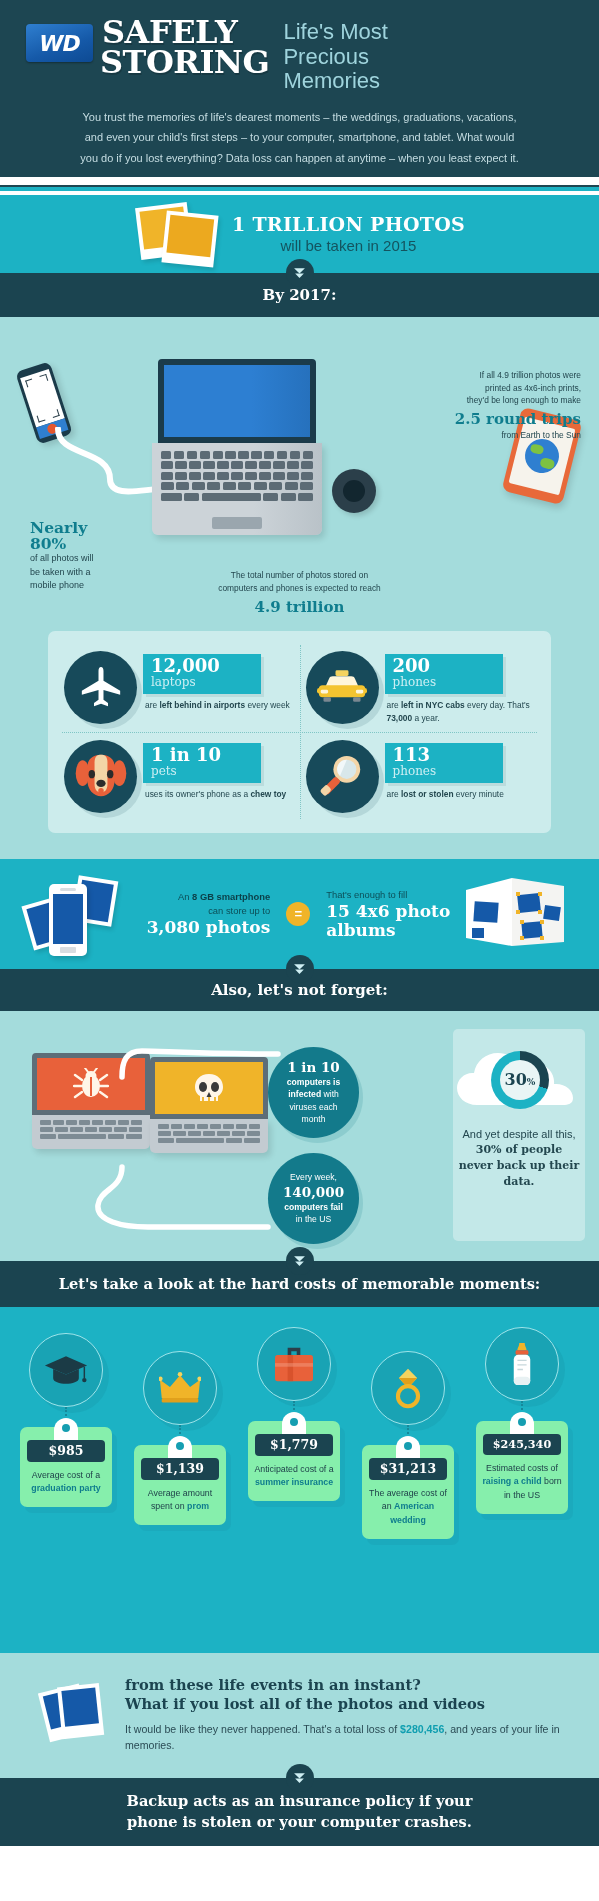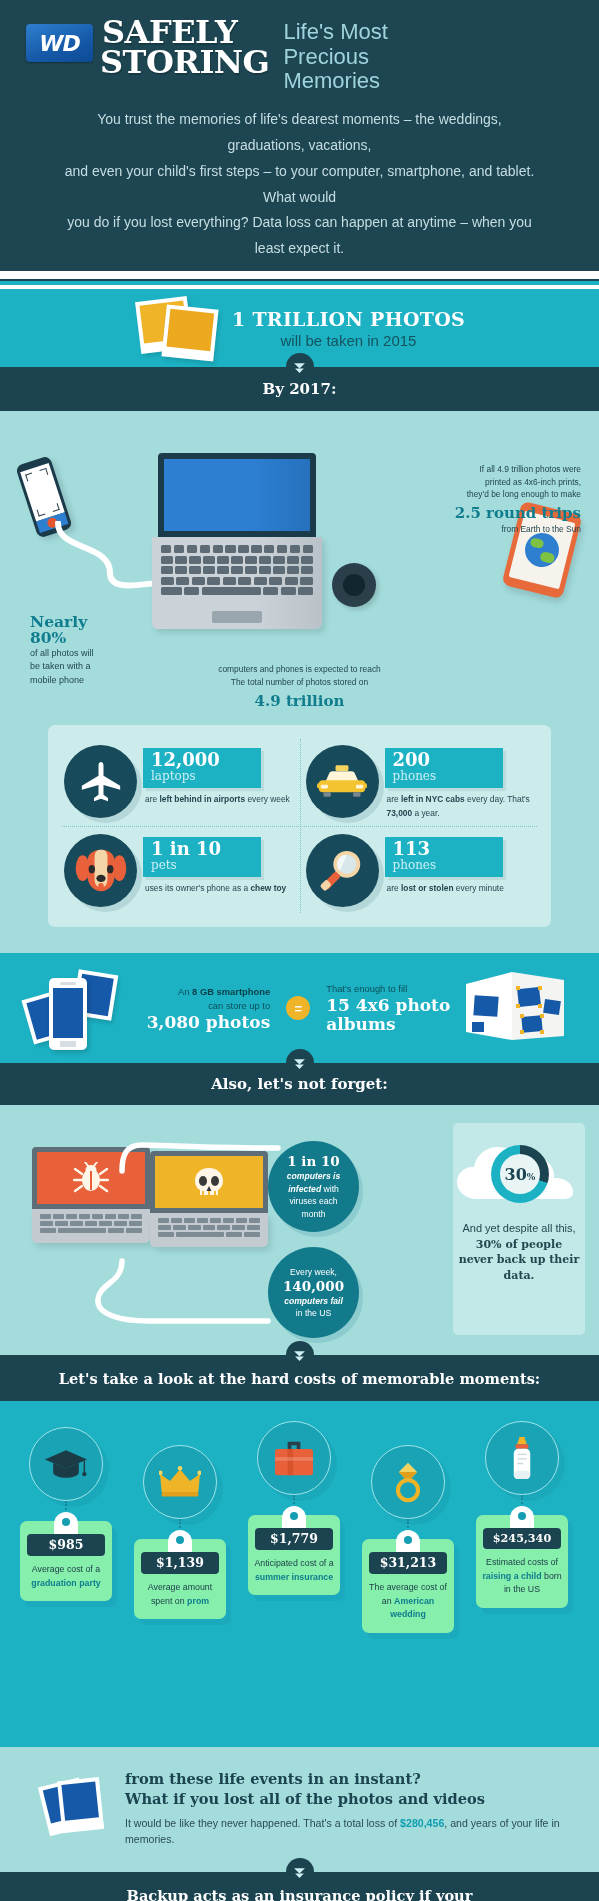--- a/index.html
+++ b/index.html
@@ -29,21 +29,21 @@
     font-family:"DejaVu Serif","Liberation Serif",serif;
     font-weight:bold; color:#ffffff; font-size:32px; line-height:.93;
     letter-spacing:-0.5px; text-shadow:1px 2px 0 rgba(0,0,0,.18);
   }
   .headline .l2 { display:block; margin-left:-2px; }
   .sub-title {
     margin-left:14px; margin-top:2px;
     font-size:22px; line-height:1.12; color:#9fd4dd; font-weight:300;
   }
   .lede {
-    color:#c5dde2; font-size:14px; line-height:1.85; text-align:center;
+    color:#c5dde2; font-size:11px; line-height:1.85; text-align:center;
     padding:13px 58px 0 58px;
   }
 
   
   .zig {
     position:absolute; left:0; width:100%; height:6px; z-index:3;
   }
 
   
   .s-trillion { background:#1cb2c4; height:78px; position:relative; }
@@ -176,21 +176,21 @@
   .vkrow { display:flex; gap:2px; margin-bottom:2px; }
   .vkey { flex:1; height:5px; background:#7d8b94; border-radius:1px; }
 
   .bubble {
     position:absolute; border-radius:50%; background:#137a8b; color:#fff;
     display:flex; align-items:center; justify-content:center; text-align:center;
     box-shadow:4px 5px 0 rgba(19,122,139,.16);
   }
   .bub-txt { font-size:8.6px; line-height:1.45; padding:0 12px; }
   .bub-txt .bg { font-family:"DejaVu Serif",serif; font-weight:bold; font-size:13.5px; display:block; line-height:1.25; }
-  .bub-txt b { font-weight:bold;font-style:italic; }
+  .bub-txt b { font-weight:bold; }
 
   .cloud-card {
     position:absolute; right:14px; top:18px; width:132px; height:212px;
     background:rgba(255,255,255,.34); border-radius:5px;
   }
   .cloud { position:absolute; left:2px; top:18px; width:128px; height:62px; }
   .donut { position:absolute; left:38px; top:22px; width:58px; height:58px; border-radius:50%; }
   .donut .hole { position:absolute; left:9px; top:9px; width:40px; height:40px; border-radius:50%; background:#e9f5f5; display:flex; align-items:center; justify-content:center; }
   .donut .hole span { font-family:"DejaVu Serif",serif; font-weight:bold; font-size:16px; color:#1b4450; }
   .donut .hole span i { font-style:normal; font-size:9px; }
@@ -405,22 +405,22 @@
 
     <div class="left-note">
       <div class="ln-big">Nearly</div>
       <div class="ln-big">80%</div>
       <div>of all photos will</div>
       <div>be taken with a</div>
       <div>mobile phone</div>
     </div>
 
     <div class="center-note">
+      <div>The total number of photos stored on</div>
       <div>computers and phones is expected to reach</div>
-      <div>The total number of photos stored on</div>
       <div class="cn-big">4.9 trillion</div>
     </div>
   </div>
 
   
   <div class="stats-wrap">
     <div class="stats-box">
       <div class="vdiv"></div>
       <div class="hdiv"></div>
 

